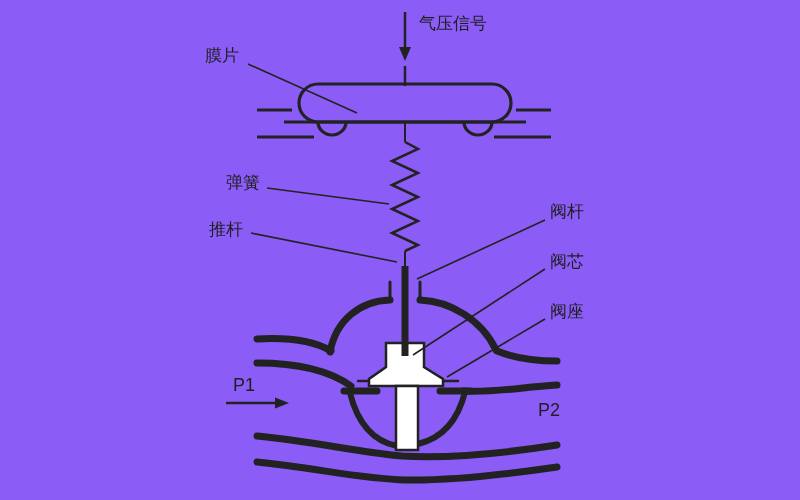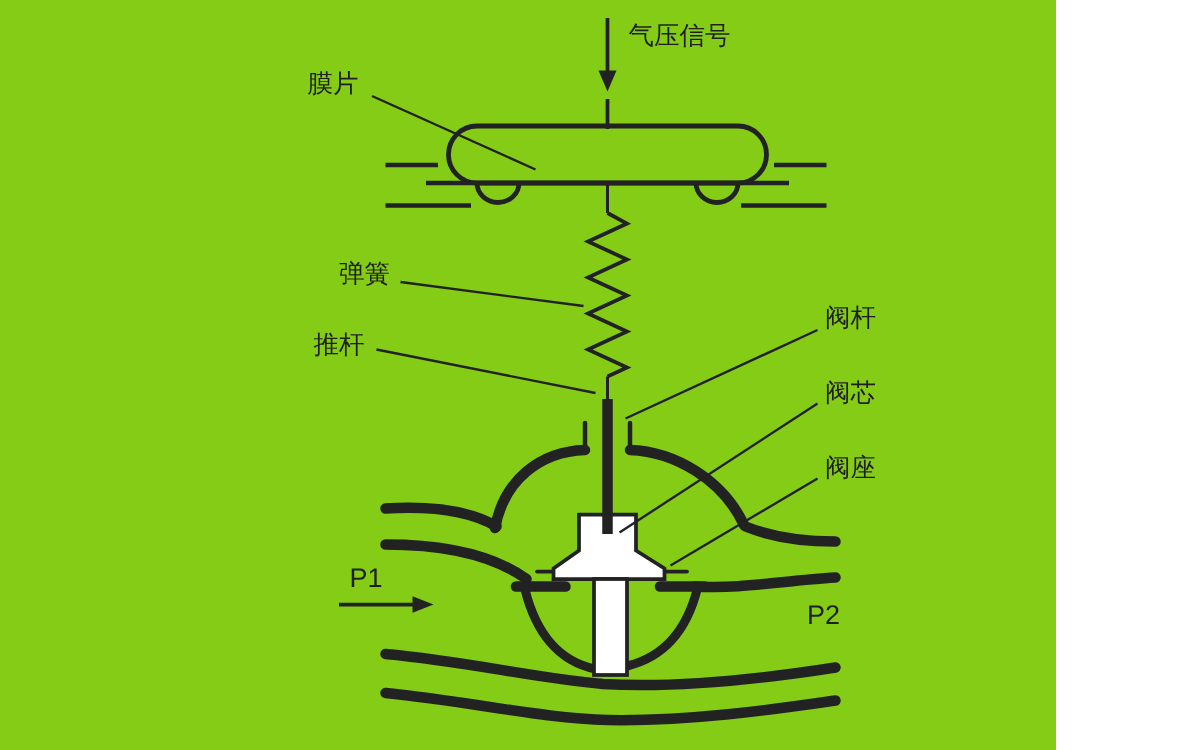--- a/index.html
+++ b/index.html
@@ -1,20 +1,20 @@
 <!DOCTYPE html>
 <html><head>
 <meta charset="utf-8">
 <style>
   html, body { margin: 0; padding: 0; background: #ffffff; }
   .canvas {
     position: relative;
-    width: 704px;
+    width: 800px;
     height: 500px;
-    background: #84cc16;
+    background: #8b5cf6;
     overflow: hidden;
     font-family: "Liberation Sans", sans-serif;
   }
   svg { position: absolute; top: 0; left: 0; }
   text {
     font-family: "Liberation Sans", sans-serif;
     fill: #1f1f1f;
     font-size: 17px;
   }
   text.pressure { font-size: 18px; }

